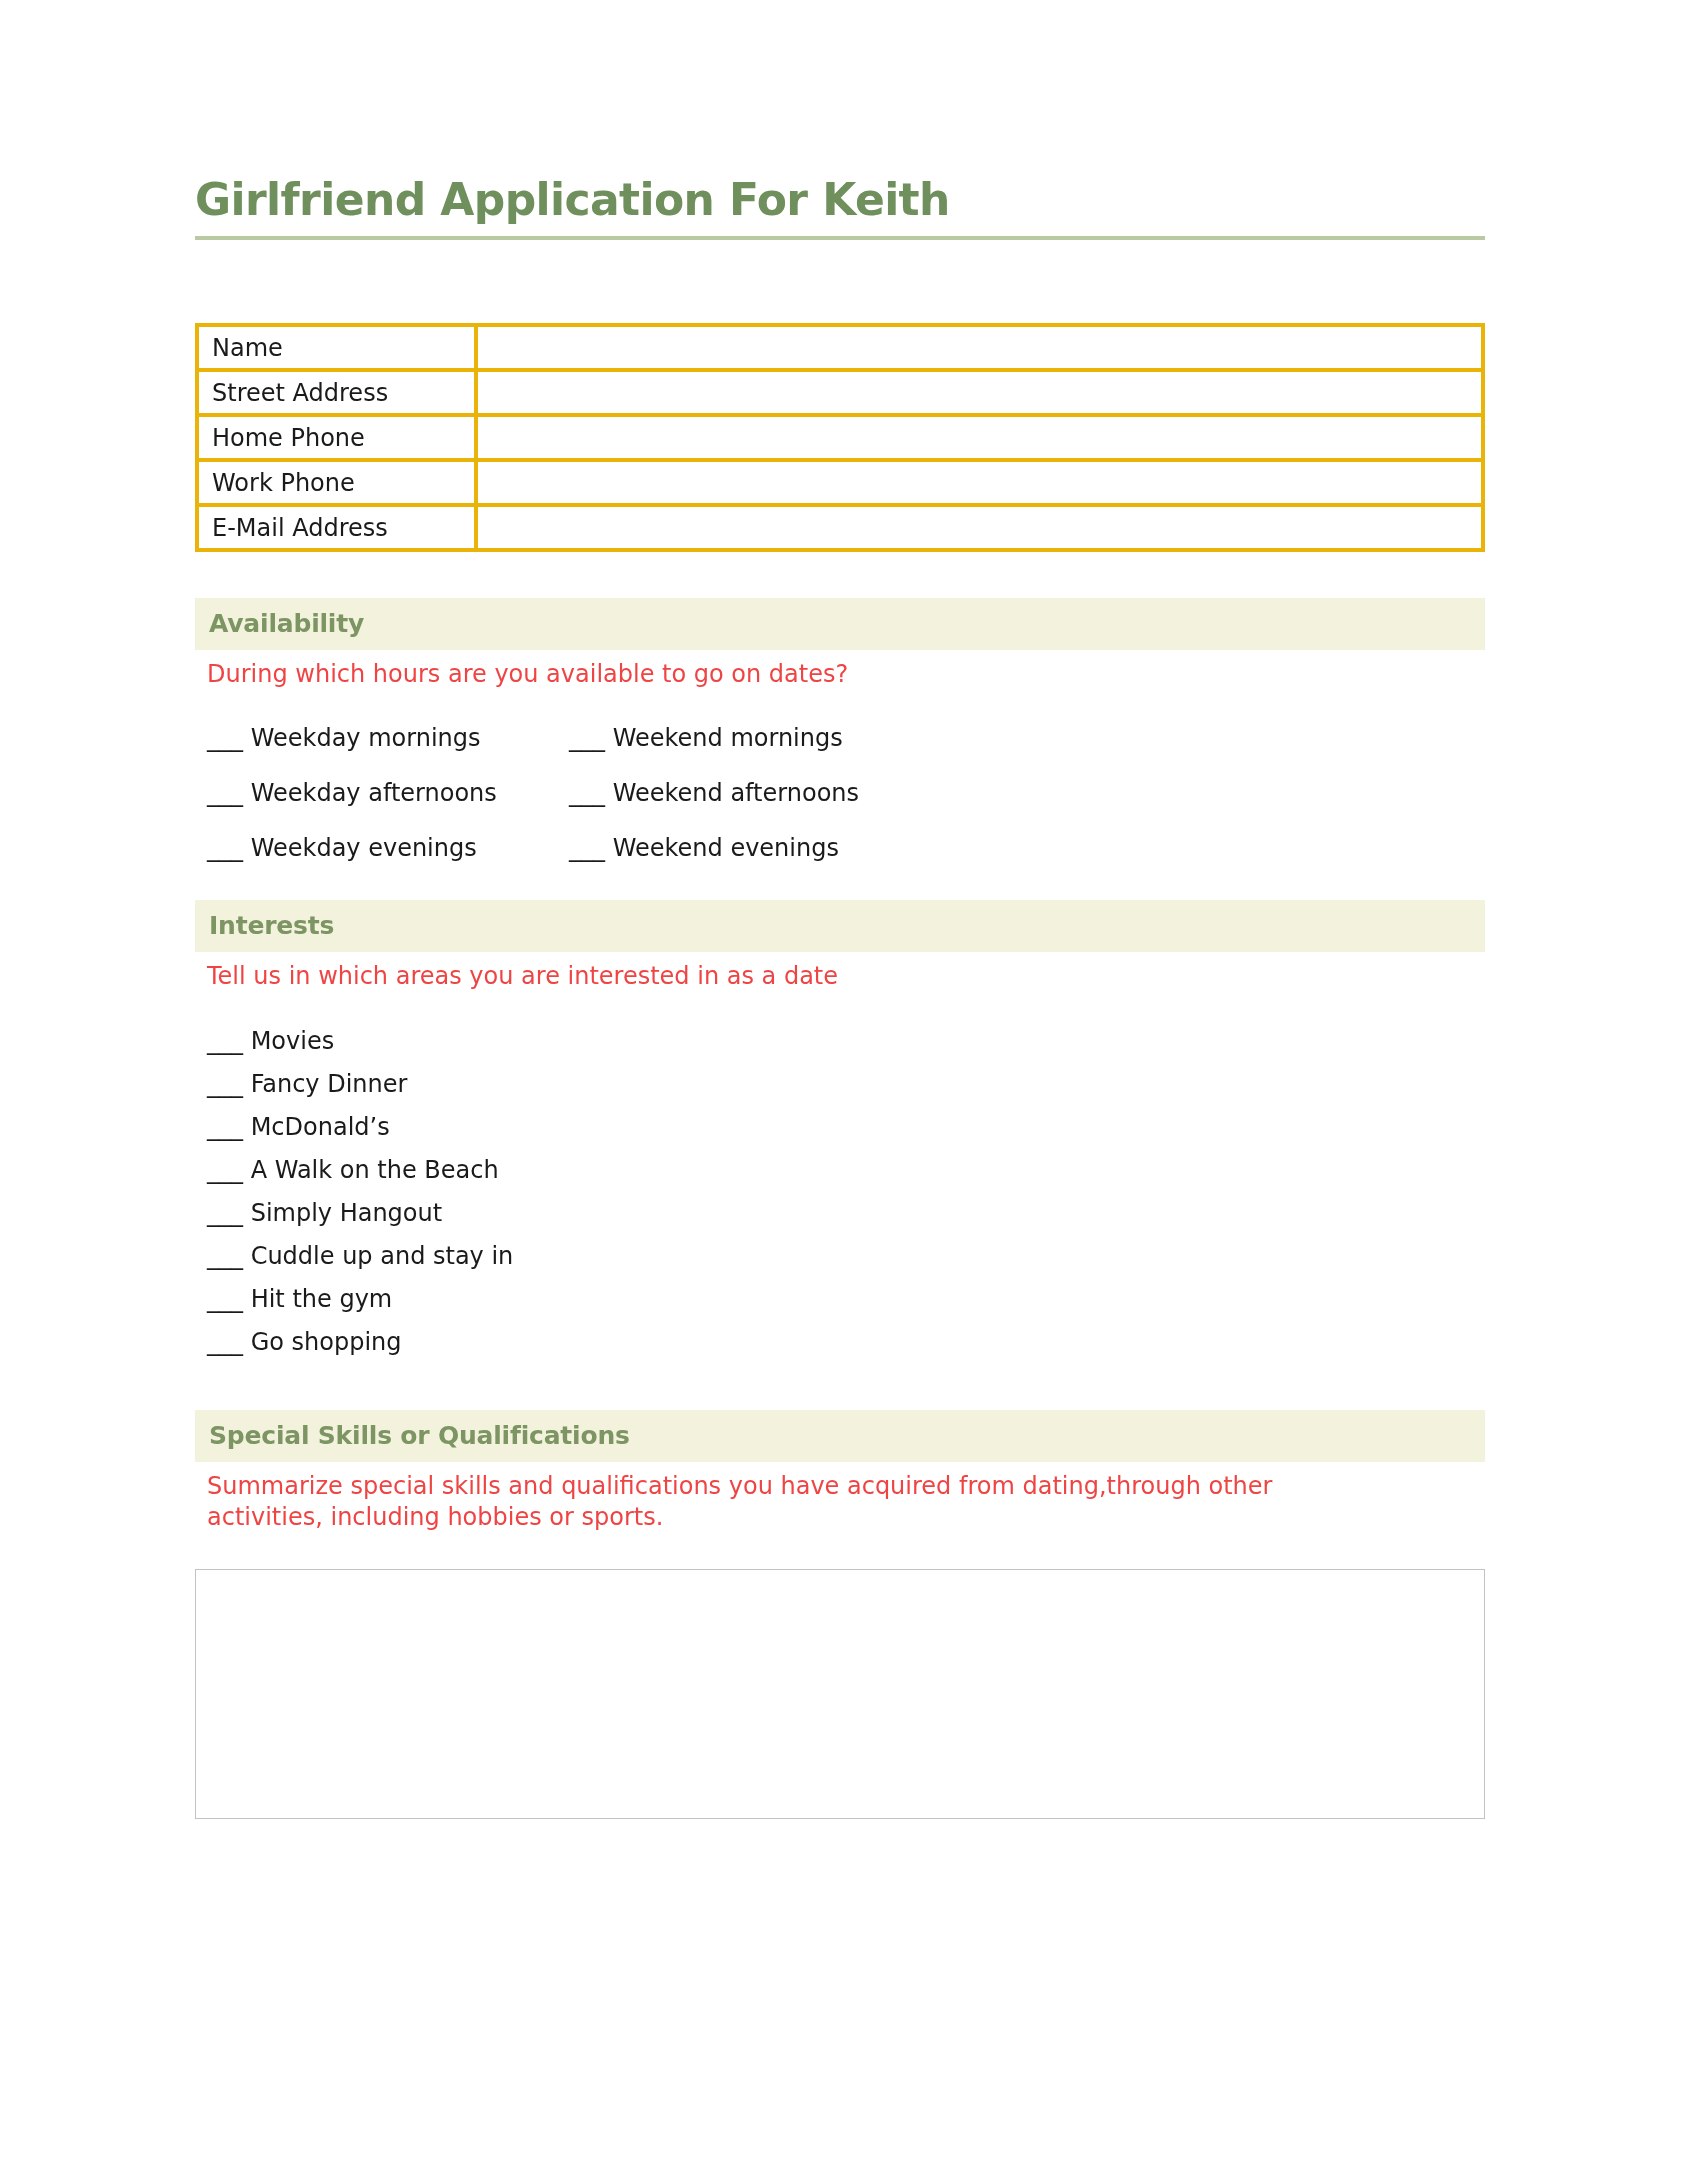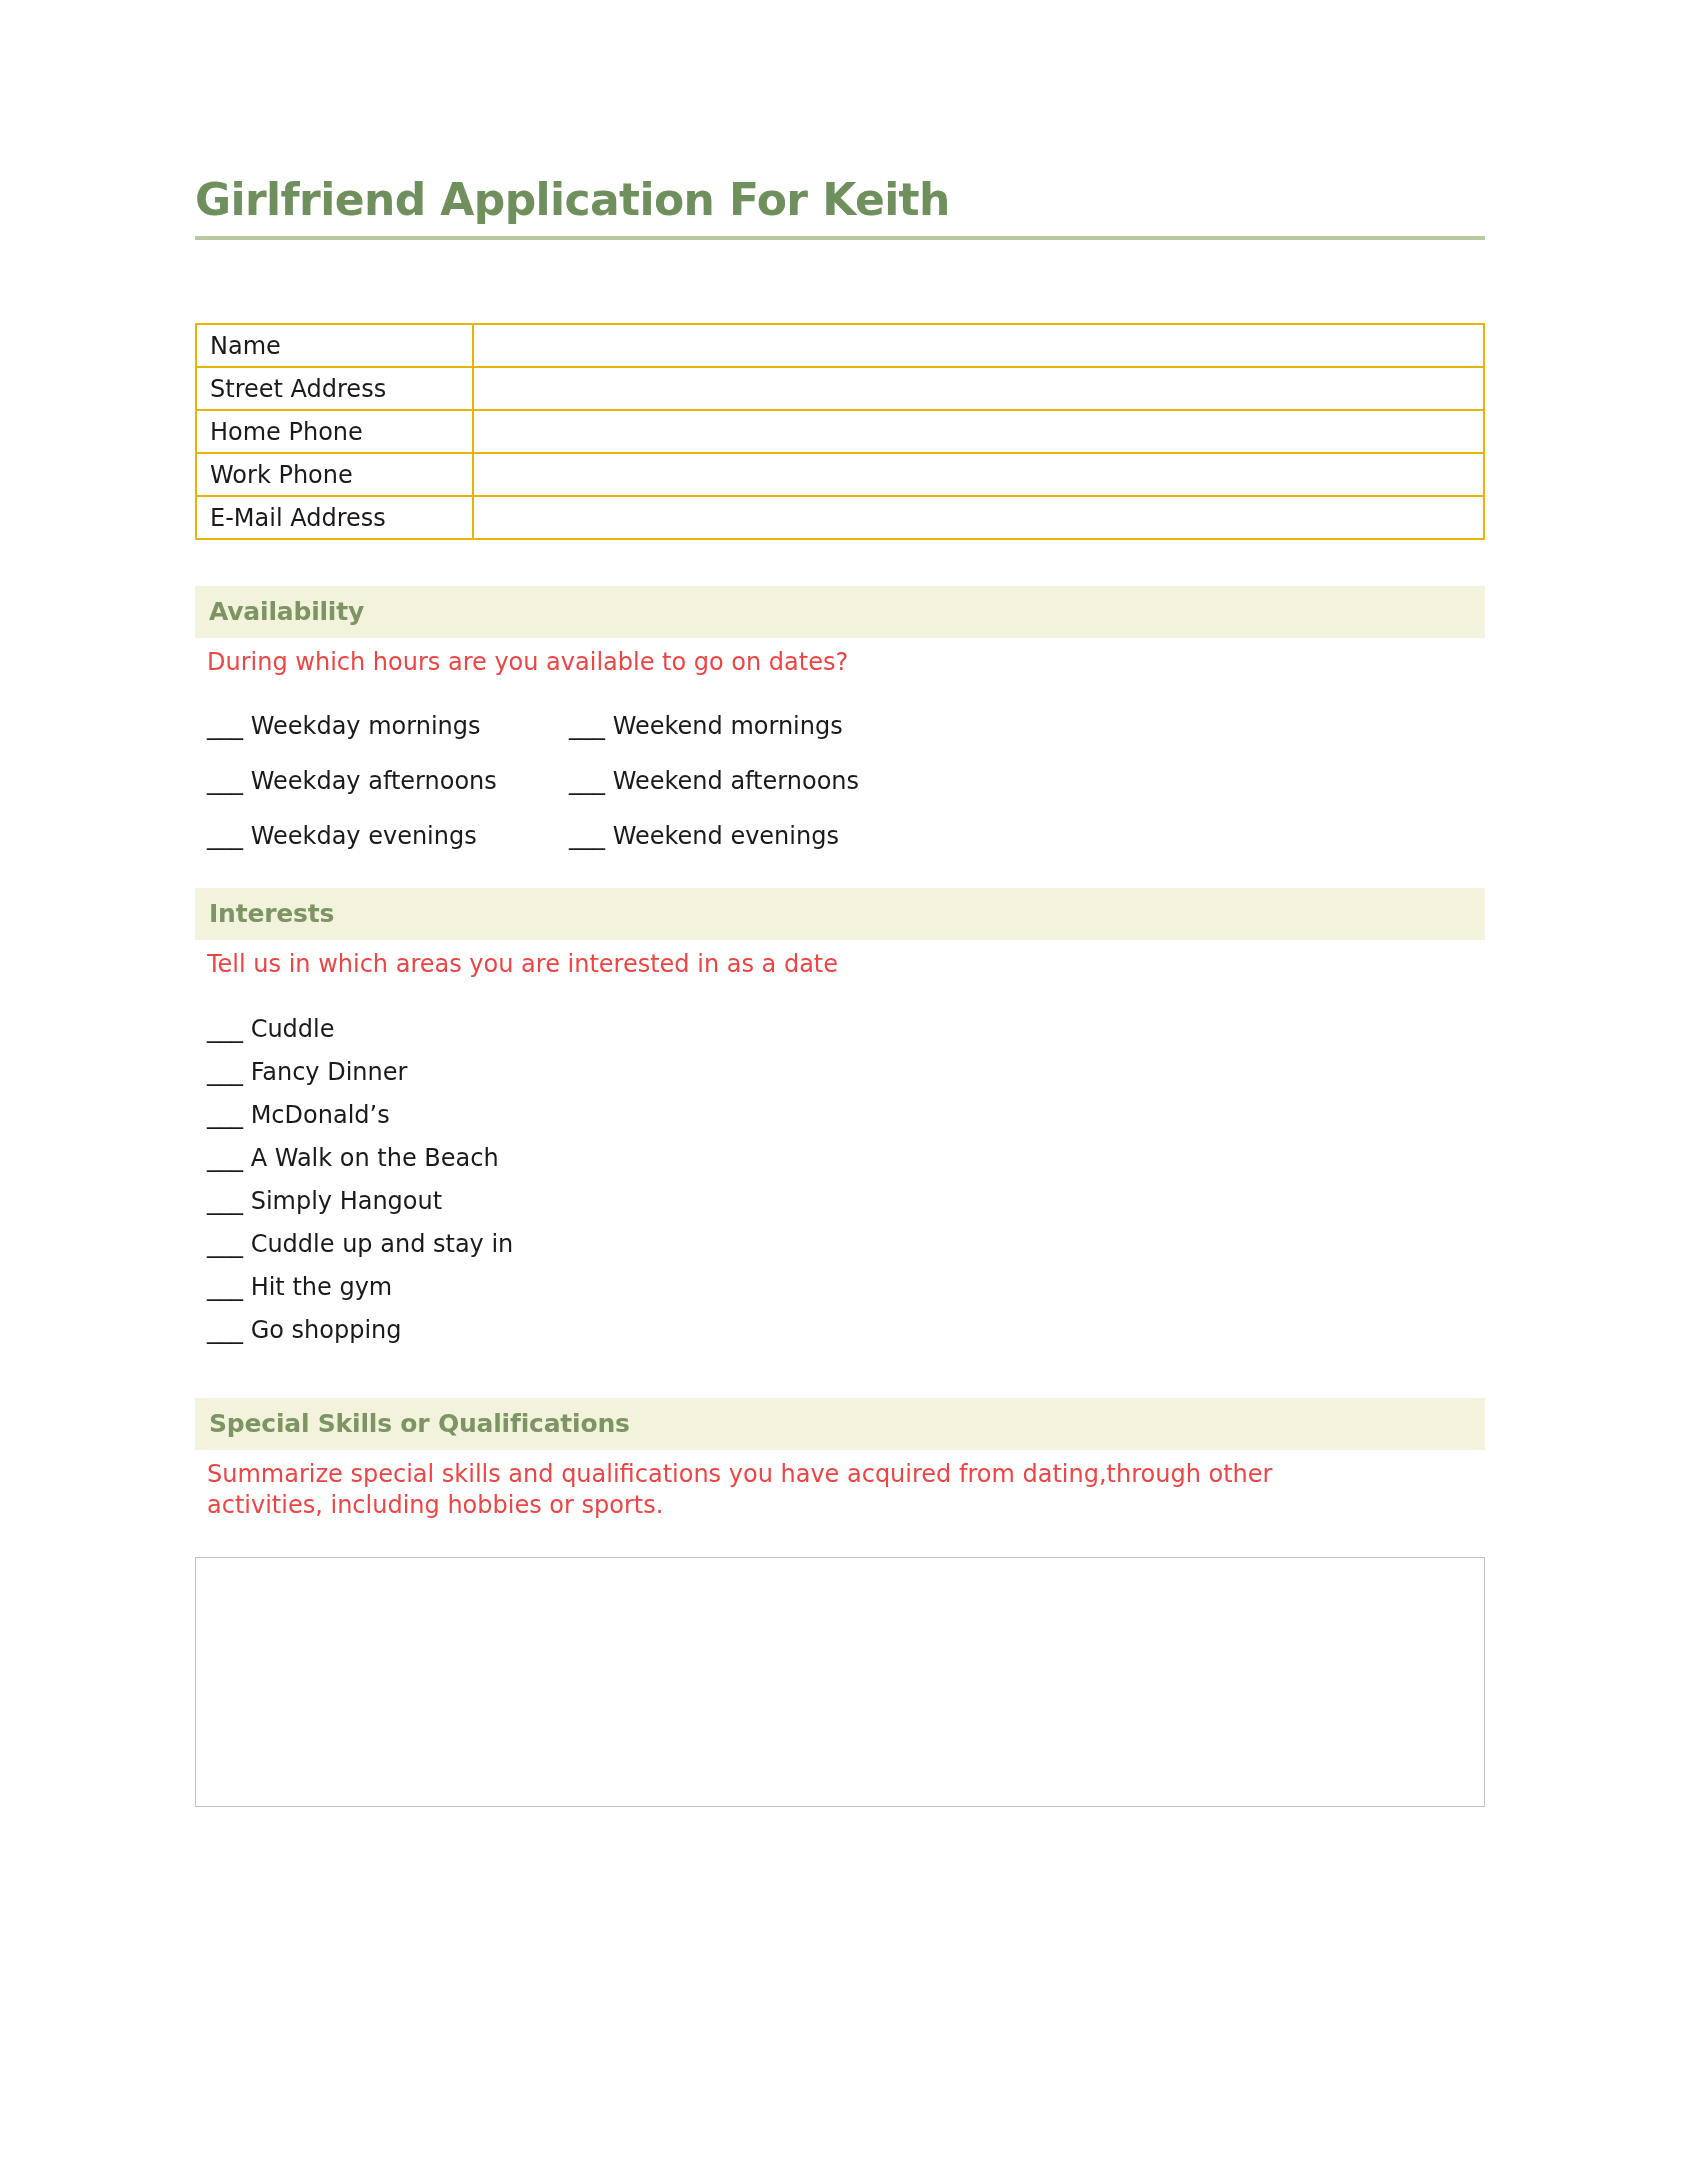--- a/index.html
+++ b/index.html
@@ -65,21 +65,21 @@
   .band-gap-sm { height: 30px; }
 
   
   .contact-table {
     border-collapse: collapse;
     width: 100%;
     margin-top: 31px;
     table-layout: fixed;
   }
   .contact-table td {
-    border: 2px solid #eab308;
+    border: 4px solid #eab308;
     height: 41px;
     padding: 0 0 0 13px;
     font-size: 24px;
     color: #1a1a1a;
     vertical-align: middle;
   }
   .contact-table td.label-cell { width: 262px; }
   .contact-table td.value-cell { padding: 0; }
 
   
@@ -204,21 +204,21 @@
     </div>
 
     <div class="band-gap-sm"></div>
     <div class="section-band">Interests</div>
 
     <p class="prompt">Tell us in which areas you are interested in as a date</p>
 
     <ul class="interest-list">
       <li class="interest-item">
         <span class="blank">___</span>
-        <span>Cuddle</span>
+        <span>Movies</span>
       </li>
       <li class="interest-item">
         <span class="blank">___</span>
         <span>Fancy Dinner</span>
       </li>
       <li class="interest-item">
         <span class="blank">___</span>
         <span>McDonald’s</span>
       </li>
       <li class="interest-item">

